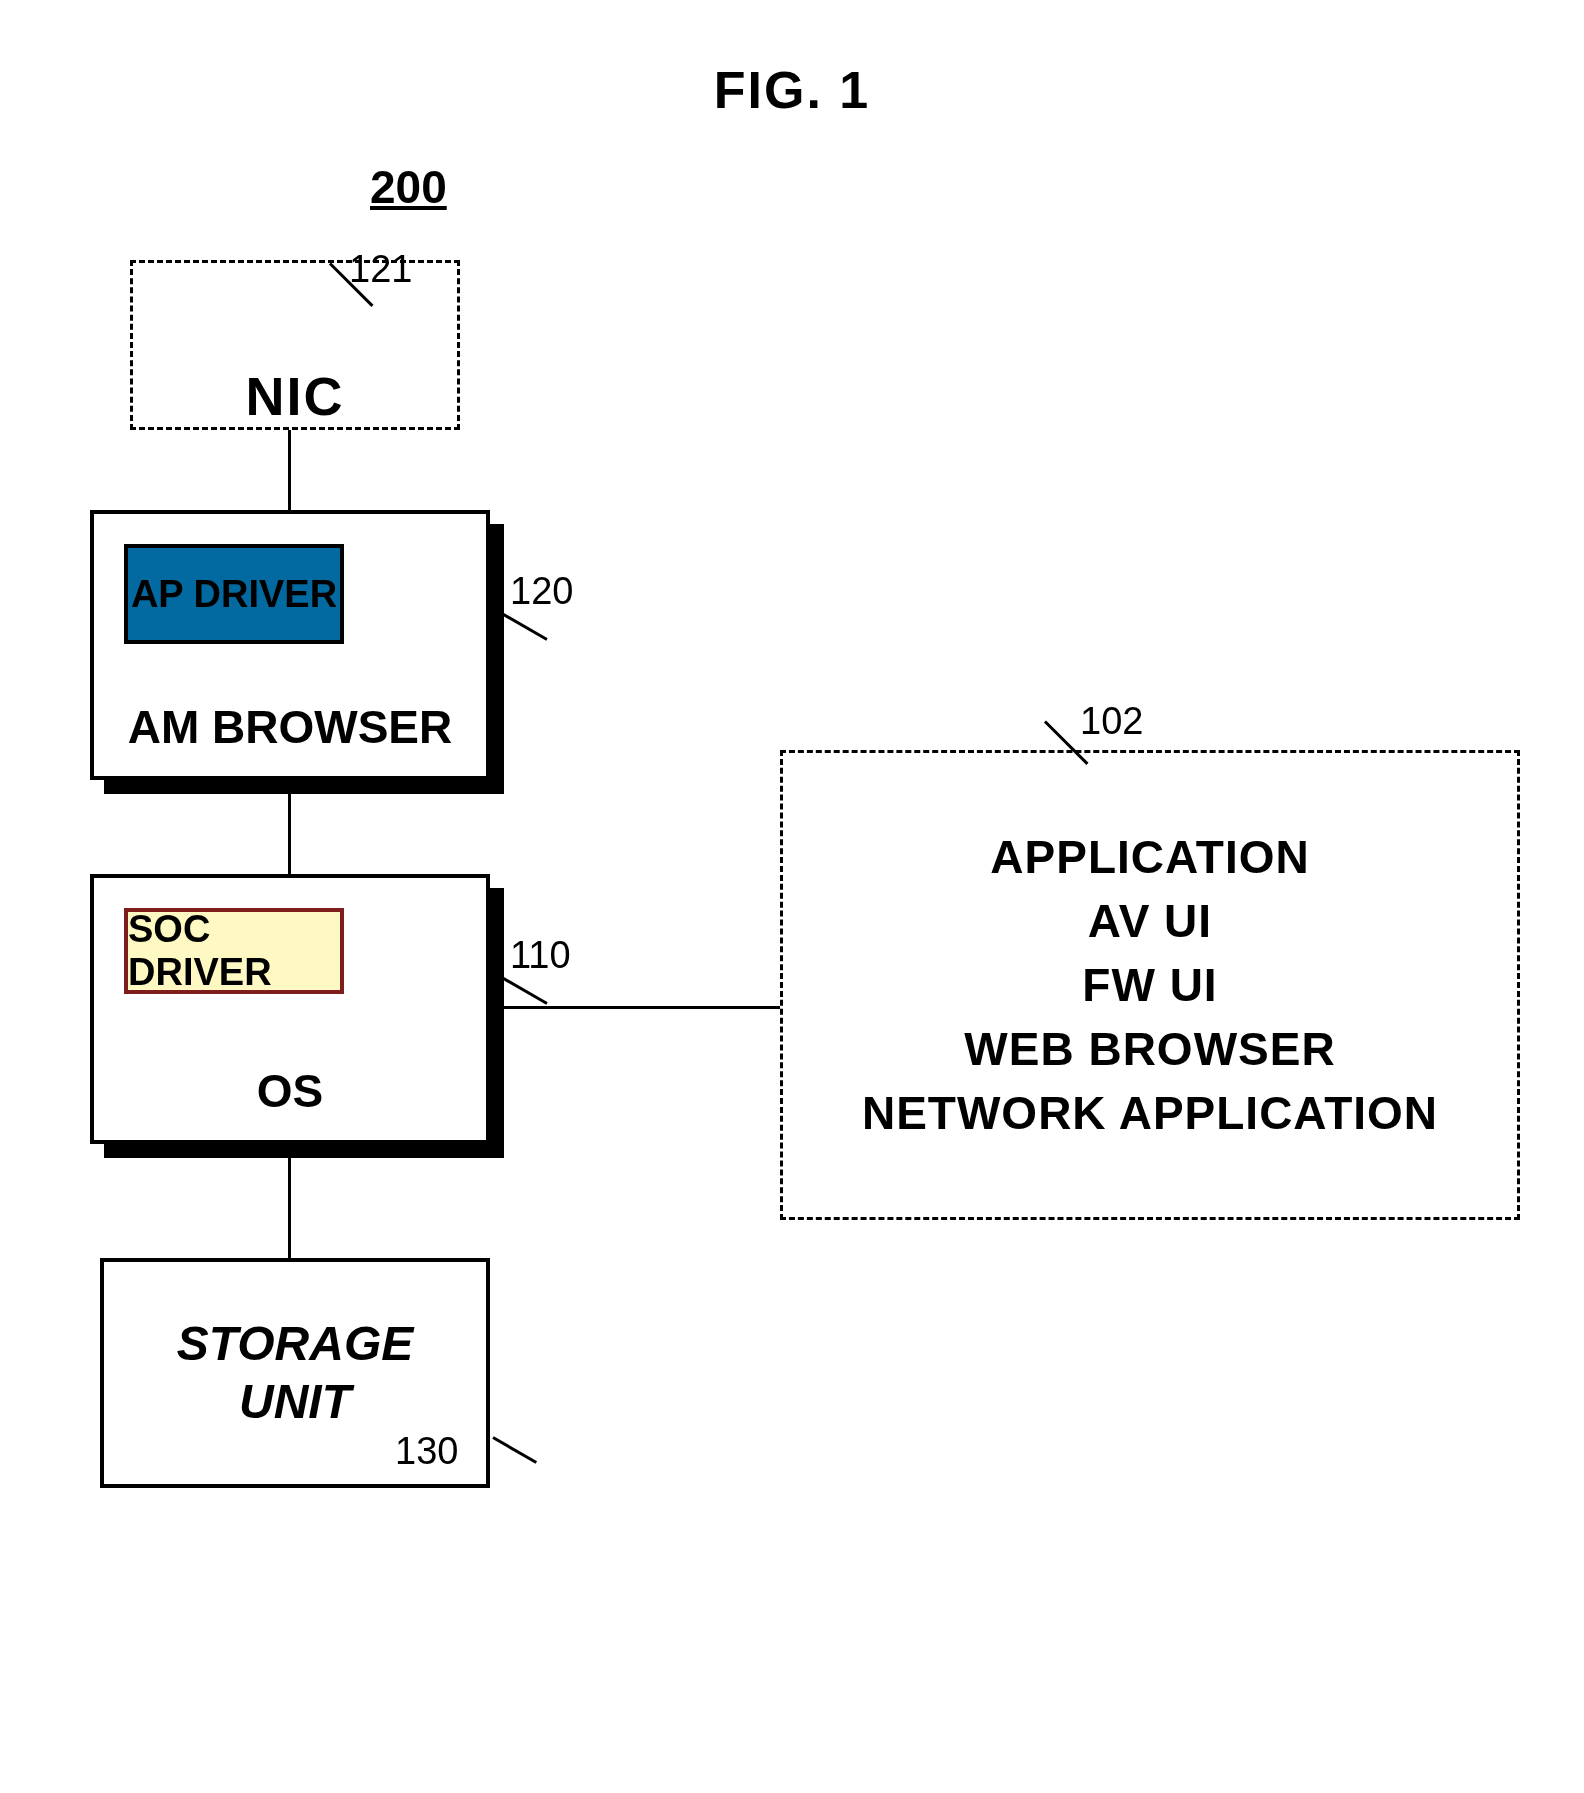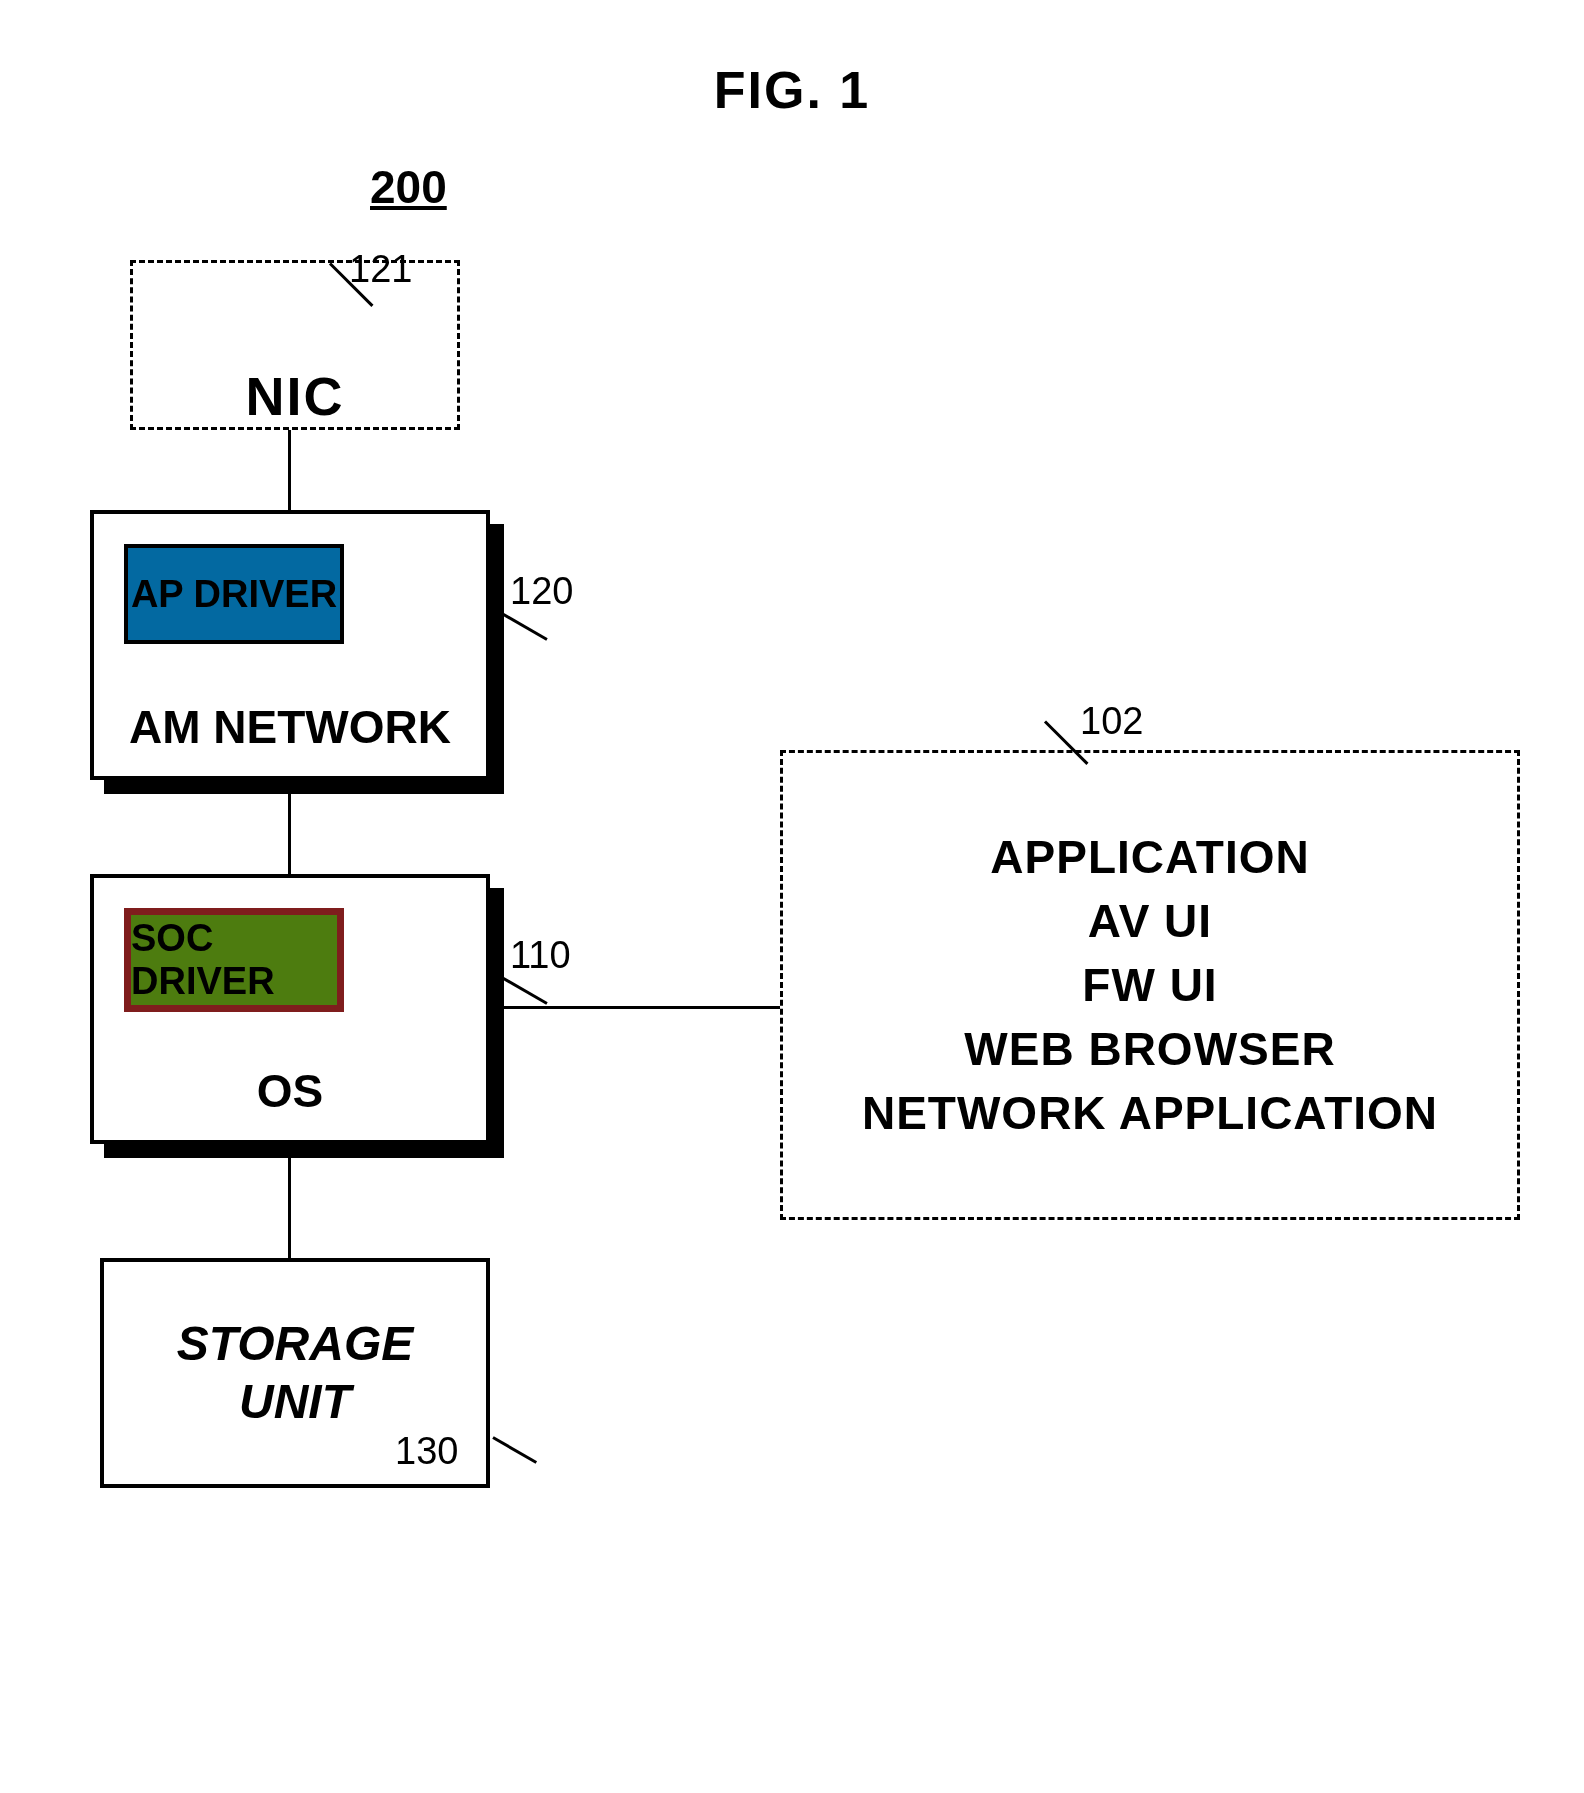--- a/index.html
+++ b/index.html
@@ -164,23 +164,23 @@
       width: 400px;
       height: 270px;
       border: 4px solid #000;
       background: #fff;
     }
     .soc-driver-box {
       position: absolute;
       top: 30px;
       left: 30px;
       width: 220px;
-      height: 104px;
-      border: 7px solid #7f1d1d;
-      background: #4d7c0f;
+      height: 86px;
+      border: 4px solid #7f1d1d;
+      background: #fef9c3;
       display: flex;
       align-items: center;
       justify-content: center;
     }
     .soc-driver-label {
       font-size: 38px;
       font-weight: bold;
     }
     .os-label {
       position: absolute;
@@ -355,21 +355,21 @@
   <div class="leader-line-121"></div>
 
   <div class="line-nic-am"></div>
 
   <div class="am-outer">
     <div class="am-shadow"></div>
     <div class="am-box">
       <div class="ap-driver-box">
         <span class="ap-driver-label">AP DRIVER</span>
       </div>
-      <div class="am-system-label">AM NETWORK</div>
+      <div class="am-system-label">AM BROWSER</div>
     </div>
   </div>
 
   <div class="label-120">120</div>
 
   <div class="leader-line-120"></div>
 
   <div class="line-am-os"></div>
 
   <div class="os-outer">

